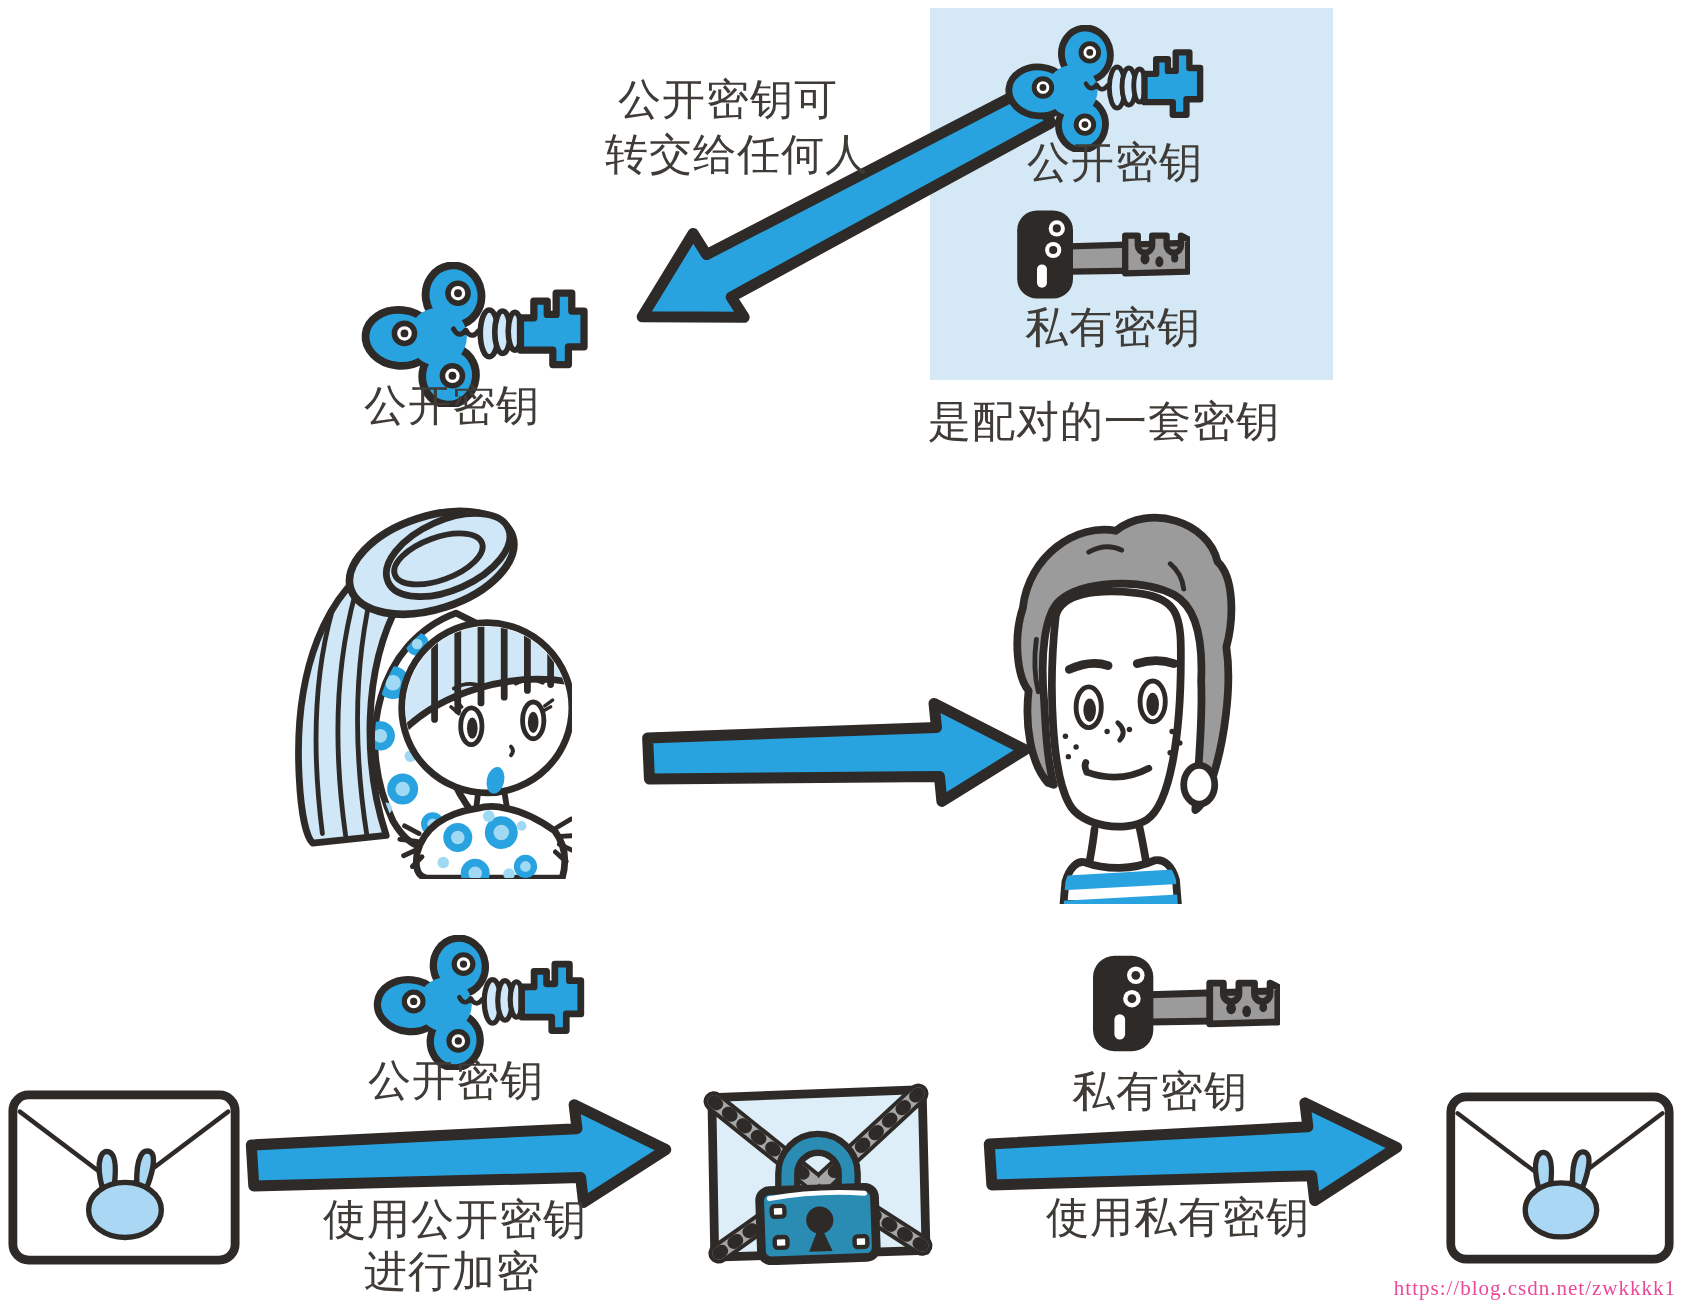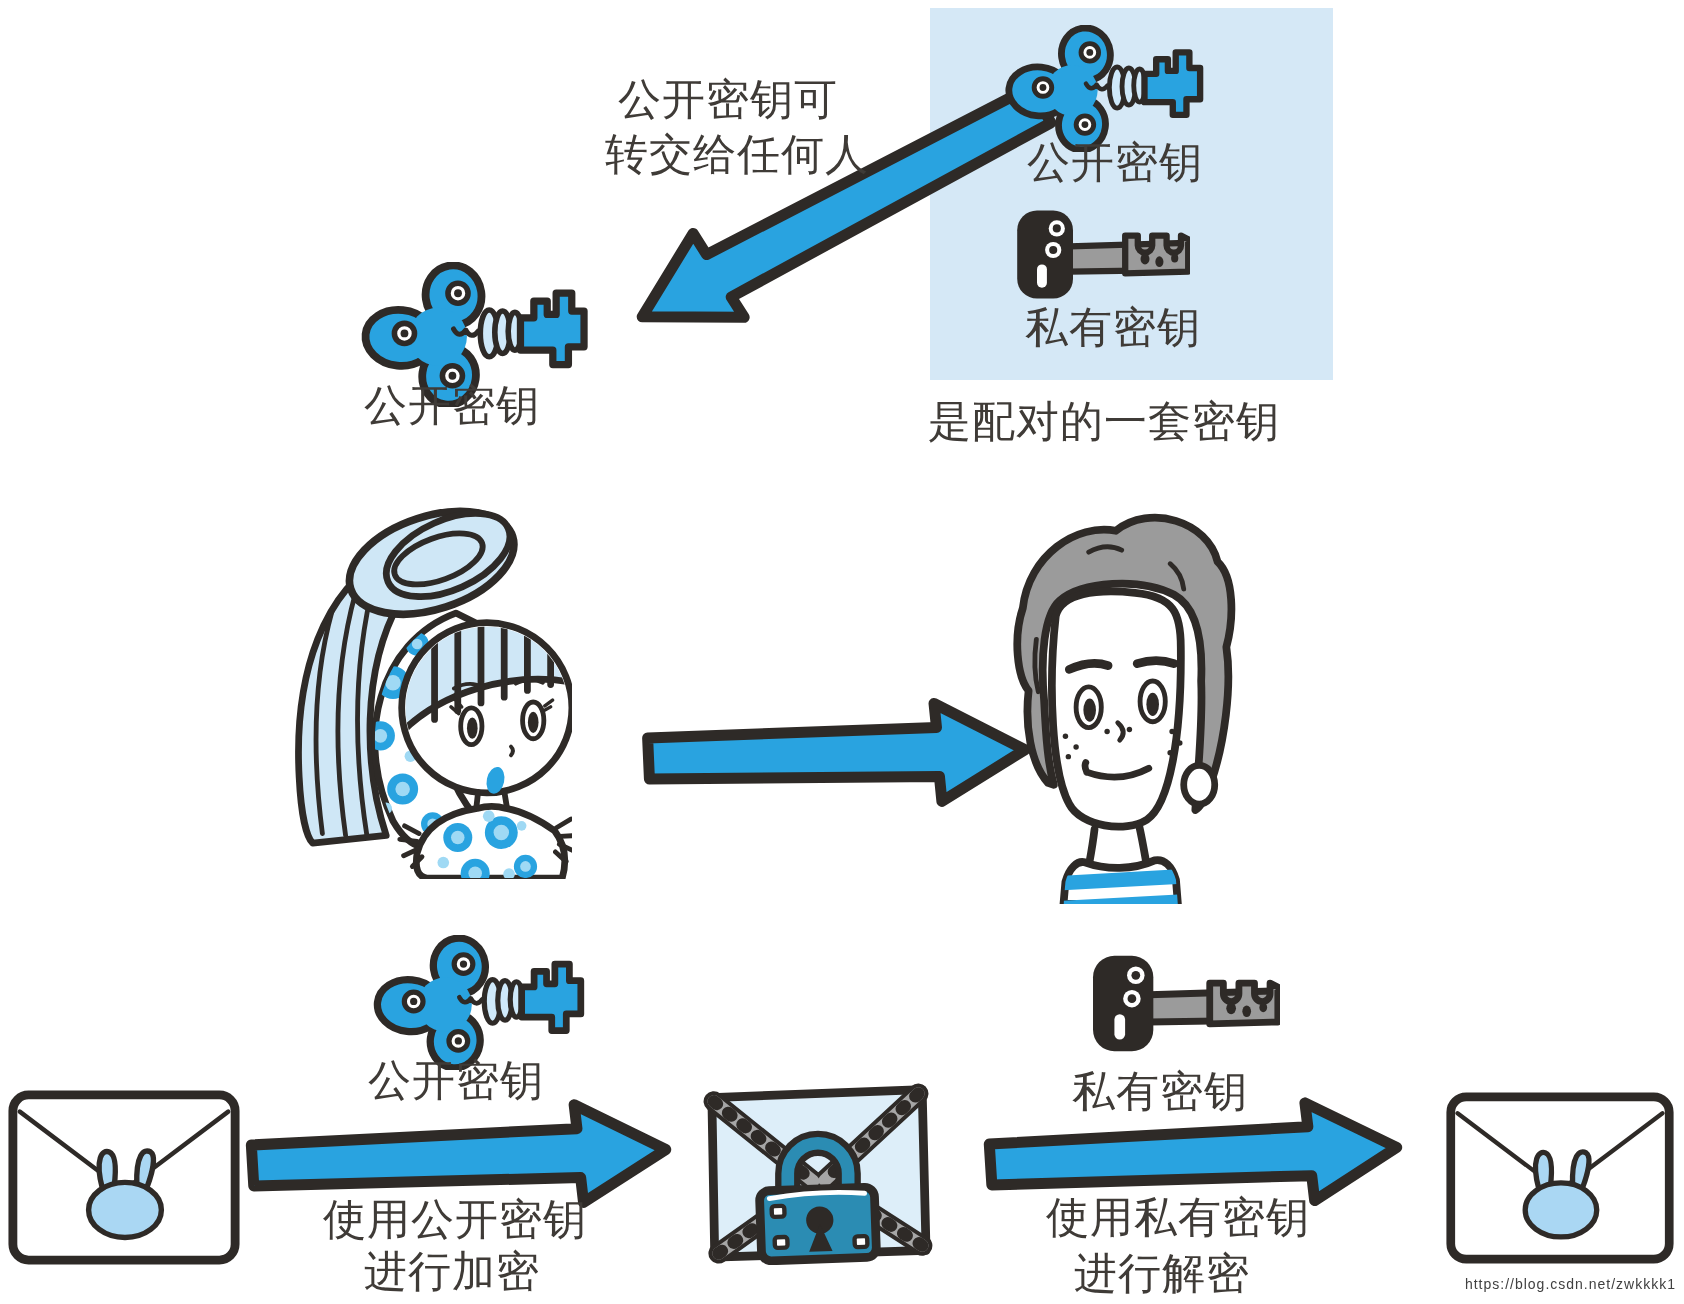--- a/index.html
+++ b/index.html
@@ -8,22 +8,22 @@
     font-family:"DejaVu Sans","Liberation Sans",sans-serif;
   }
   #art{position:absolute;left:0;top:0;width:1684px;height:1304px;}
   .lbl{
     position:absolute;transform:translate(-50%,-50%);
     font-size:43px;letter-spacing:1px;color:#3f3b37;white-space:nowrap;
     font-family:"DejaVu Sans","Liberation Sans",sans-serif;
   }
   .watermark{
     position:absolute;right:8px;top:1276px;
-    font-family:Liberation Sans, sans-serif;
-    font-size:14px;color:#404040;letter-spacing:1px;white-space:nowrap;
+    font-family:Liberation Serif, serif;
+    font-size:21px;color:#ec4899;letter-spacing:1px;white-space:nowrap;
   }
 </style>
 </head>
 <body>
 
 <div id="canvas">
 
   <svg id="art" viewBox="0 0 1684 1304">
     <defs>
 
@@ -260,16 +260,15 @@
   <div class="lbl" style="left:452px;top:406px">公开密钥</div>
 
   <div class="lbl" style="left:1104px;top:422px">是配对的一套密钥</div>
 
   <div class="lbl" style="left:456px;top:1081px">公开密钥</div>
   <div class="lbl" style="left:452px;top:1272px">进行加密</div>
   <div class="lbl" style="left:455px;top:1220px">使用公开密钥</div>
 
   <div class="lbl" style="left:1160px;top:1092px">私有密钥</div>
   <div class="lbl" style="left:1178px;top:1218px">使用私有密钥</div>
-  <div class="lbl" style="left:1162px;top:1274px">进行解密</div>
 
   <div class="watermark">https://blog.csdn.net/zwkkkk1</div>
 </div>
 
 </body></html>

